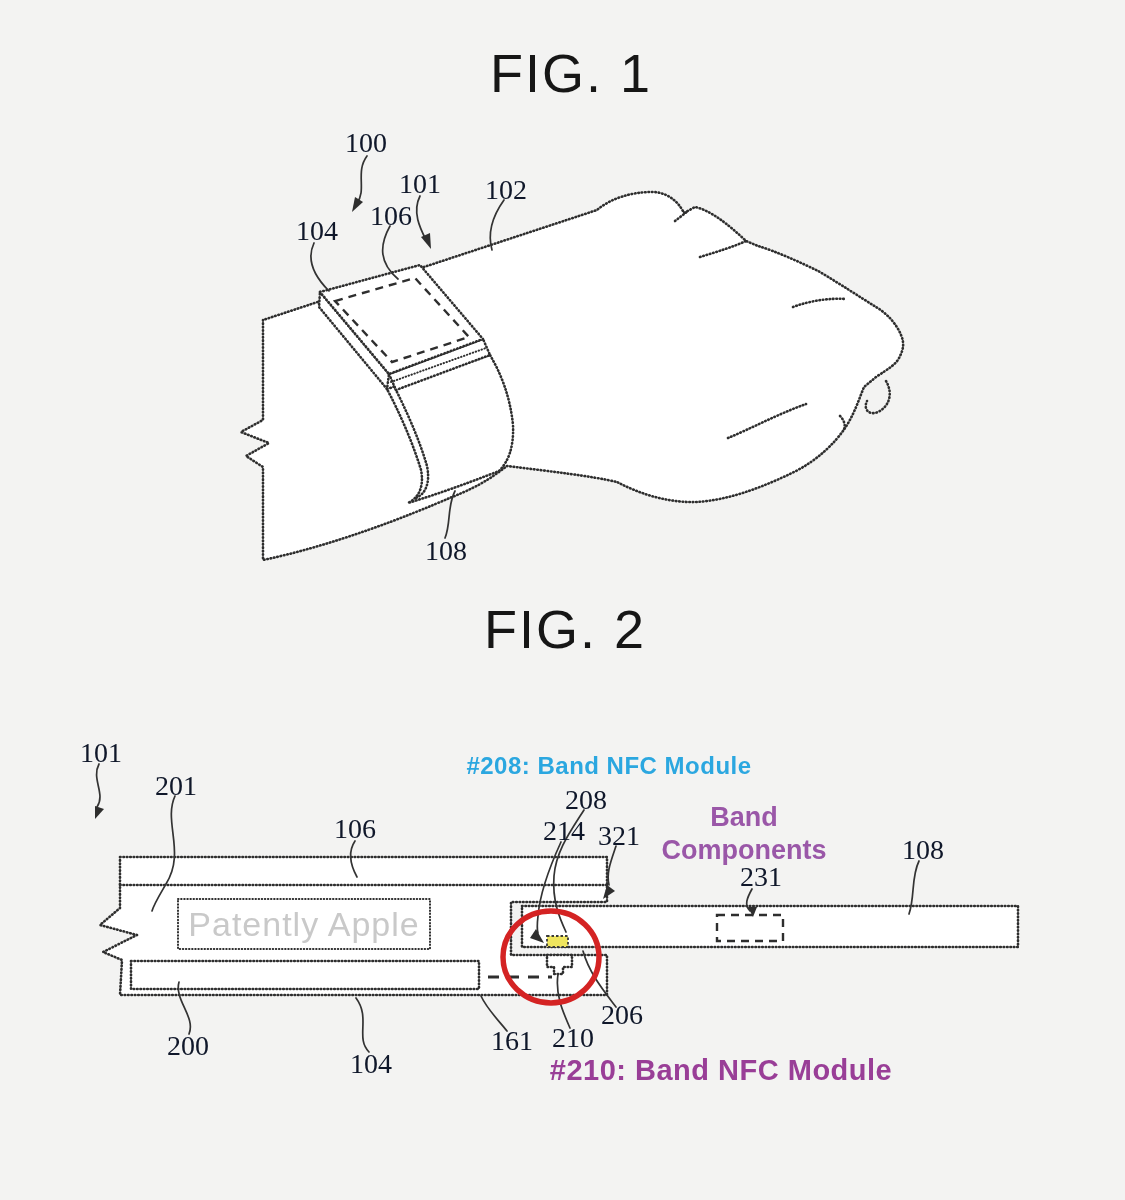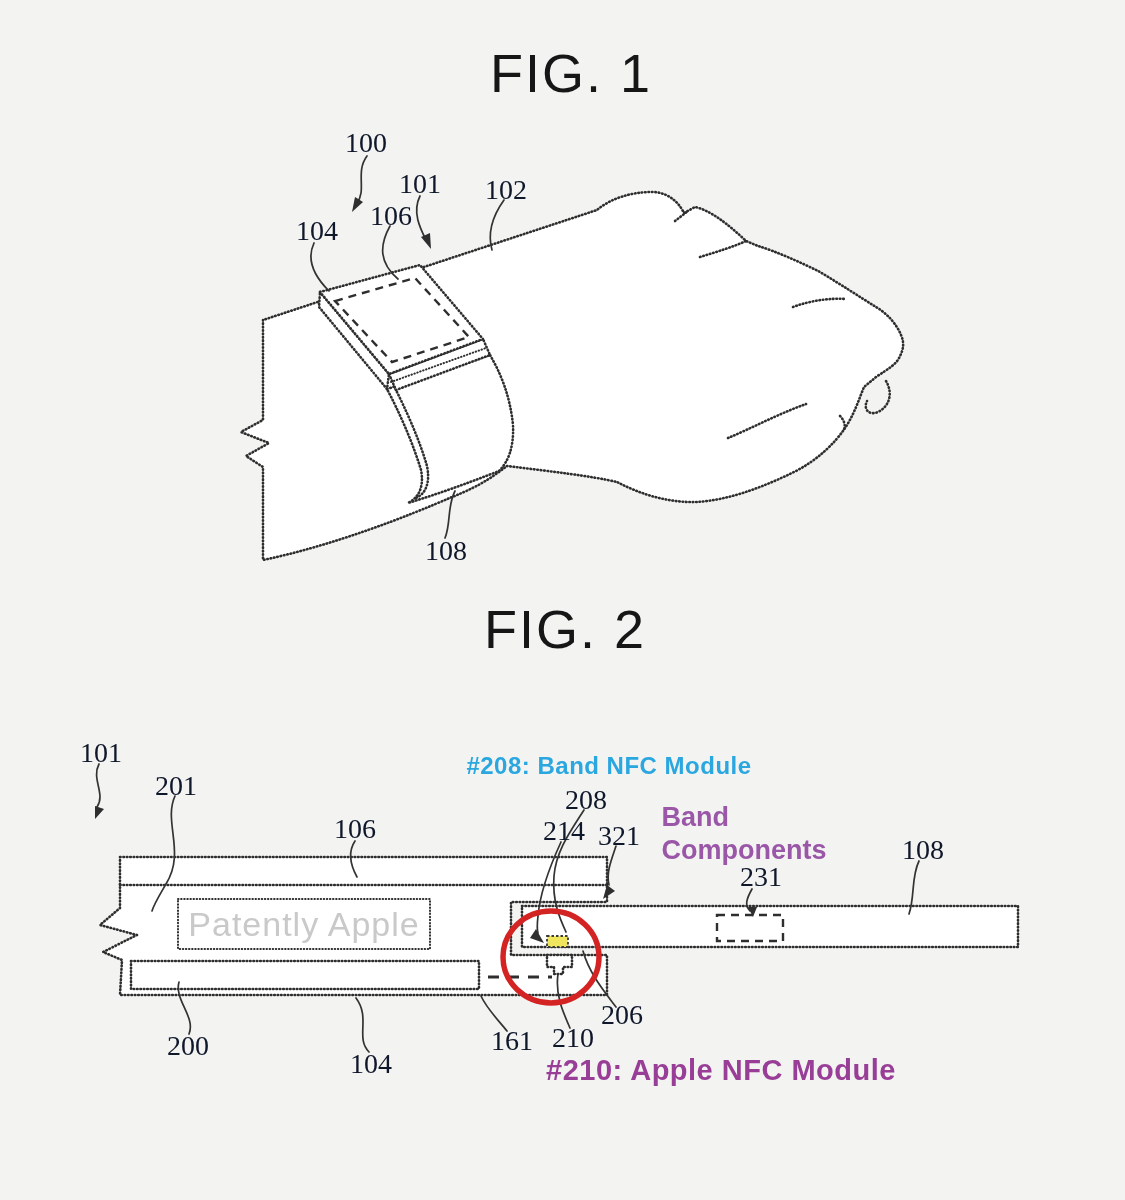--- a/index.html
+++ b/index.html
@@ -25,21 +25,21 @@
   .arrow{fill:var(--line);stroke:none;}
   .chip{fill:var(--yellow);stroke:#3a3a3a;stroke-width:1.8;stroke-dasharray:2.5 2;}
   .redc{fill:none;stroke:var(--red);stroke-width:5.5;}
 
   
   .txt{position:absolute;transform:translate(-50%,-50%);white-space:nowrap;}
   .fig-title{font-size:54px;letter-spacing:2px;color:#161616;}
   .ref{font-family:"Liberation Serif",serif;font-size:28px;color:#0f172a;}
   .heading-blue{font-size:24px;font-weight:700;color:var(--blue);letter-spacing:.5px;}
   .heading-magenta{font-size:29px;font-weight:700;color:var(--magenta);letter-spacing:.5px;}
-  .heading-purple{position:absolute;transform:translateX(-50%);text-align:left;
+  .heading-purple{position:absolute;transform:translateX(-50%);text-align:center;
                   font-size:27px;font-weight:700;color:var(--purple);line-height:33px;}
   .watermark{position:absolute;left:178px;top:899px;width:252px;height:40px;
              line-height:50px;text-align:center;font-size:34px;letter-spacing:1px;
              color:var(--wm);}
 </style>
 </head>
 <body>
 
 <div class="stage">
 
@@ -158,21 +158,21 @@
 
   <div class="txt fig-title" style="left:565px;top:629px">FIG. 2</div>
 
   <div class="txt heading-blue" style="left:609px;top:766px">#208: Band NFC Module</div>
 
   <div class="heading-purple" style="left:744px;top:801px">
     <div>Band</div>
     <div>Components</div>
   </div>
 
-  <div class="txt heading-magenta" style="left:721px;top:1070px">#210: Apple NFC Module</div>
+  <div class="txt heading-magenta" style="left:721px;top:1070px">#210: Band NFC Module</div>
 
   <div class="watermark">Patently Apple</div>
 
   <div class="txt ref" style="left:101px;top:753px">101</div>
   <div class="txt ref" style="left:176px;top:786px">201</div>
   <div class="txt ref" style="left:355px;top:829px">106</div>
   <div class="txt ref" style="left:586px;top:800px">208</div>
   <div class="txt ref" style="left:564px;top:831px">214</div>
   <div class="txt ref" style="left:619px;top:836px">321</div>
   <div class="txt ref" style="left:761px;top:877px">231</div>

